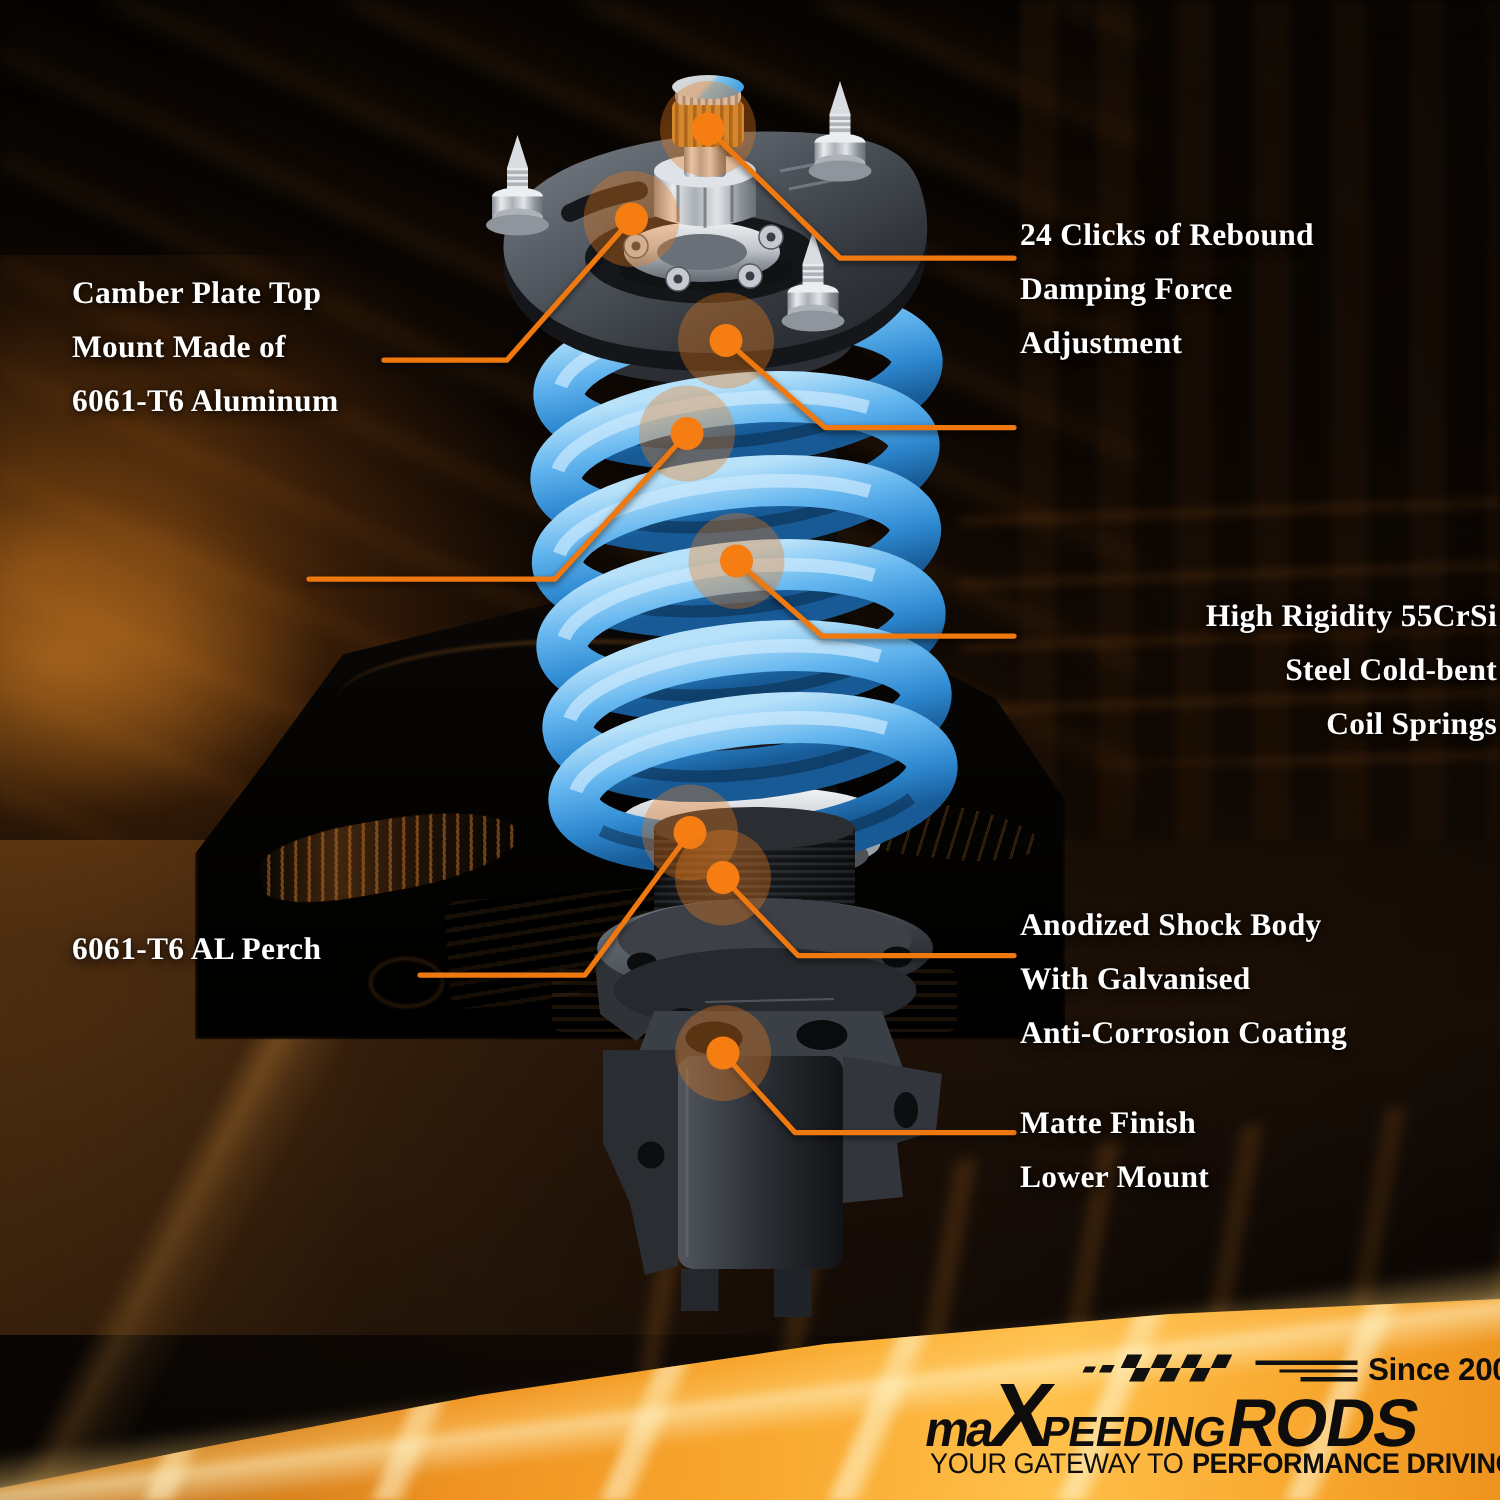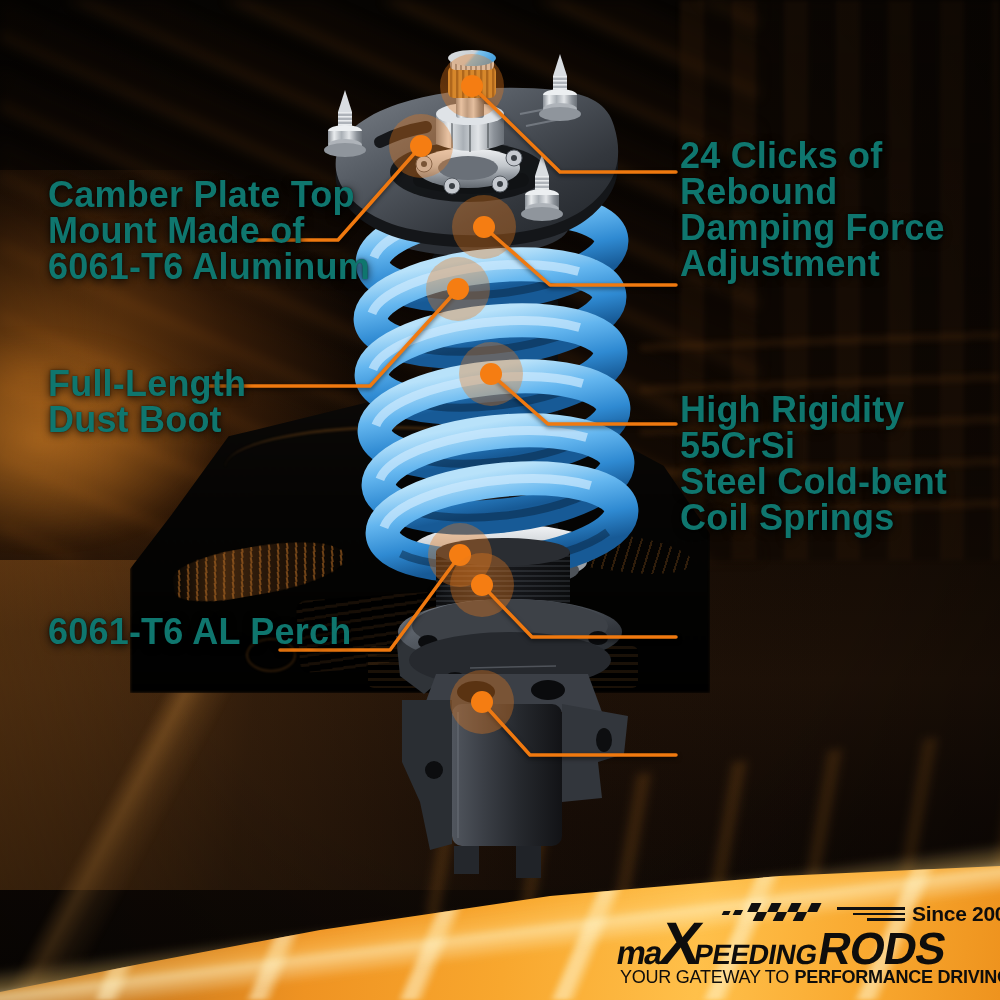--- a/index.html
+++ b/index.html
@@ -45,25 +45,25 @@
     background:repeating-linear-gradient(175deg, rgba(72,44,18,.35) 0 3px, rgba(0,0,0,.85) 3px 9px);}
   .car-intake{left:238px;top:248px;width:270px;height:42px;opacity:.75;border-radius:6px;filter:blur(.5px);
     background:repeating-linear-gradient(180deg, rgba(88,56,24,.40) 0 3px, rgba(0,0,0,.85) 3px 8px);}
   .car-fog{left:116px;top:240px;width:46px;height:30px;border:2px solid rgba(132,78,24,.35);border-radius:50%;filter:blur(1px);}
 
   
   .artwork{left:0;top:0;z-index:3;}
   .lline{filter:drop-shadow(0 2px 2px rgba(0,0,0,.55));}
 
   
-  .callout{z-index:4;color:#0f766e;font-size:36px;line-height:36px;font-weight:700;letter-spacing:.2px;
-    white-space:pre-line;width:360px;text-shadow:0 2px 8px rgba(0,0,0,.85),0 0 2px rgba(0,0,0,.6);}
+  .callout{z-index:4;color:#ffffff;font-size:21px;line-height:36px;font-weight:700;letter-spacing:.2px;
+    white-space:pre-line;width:360px;text-shadow:0 2px 8px rgba(0,0,0,.85),0 0 2px rgba(0,0,0,.6);font-family:Liberation Serif, serif;}
   .cl{left:48px;}   .cr{left:680px;width:318px;}
   .co-camber{top:177px;} .co-boot{top:366px;} .co-perch{top:614px;}
-  .co-clicks{top:138px;} .co-seat{top:266px;} .co-spring{top:392px;}
+  .co-clicks{top:138px;} .co-seat{top:266px;} .co-spring{top:392px;text-align:right;}
   .co-body{top:598px;}   .co-mount{top:730px;}
 
   
   .band{inset:0;z-index:5;
     clip-path:polygon(0 99.2%, 14% 96.4%, 32% 93%, 55% 89.6%, 78% 87.6%, 100% 86.6%, 100% 100%, 0 100%);
     background:linear-gradient(95deg,#8a4d12 0%,#c0711a 14%,#ef9322 36%,#f8a72e 54%,#ffc04a 72%,#f9a930 87%,#ee931e 100%);}
   .band-streaks{inset:0;filter:blur(2px);
     background:radial-gradient(ellipse at 46% 28%, rgba(255,236,165,.5), rgba(255,236,165,0) 55%),
       repeating-linear-gradient(113deg, rgba(255,244,200,0) 0 55px, rgba(255,247,210,.55) 63px 71px, rgba(255,200,90,0) 82px 140px);}
   .band-glint{left:-30px;top:972px;width:1120px;height:52px;z-index:5;transform:rotate(-7.2deg);transform-origin:left top;filter:blur(3px);
@@ -366,29 +366,32 @@
       <g>
           <circle cx="482" cy="702" r="32" fill="#e87a1c" opacity=".36"></circle>
           <circle cx="482" cy="702" r="11" fill="#f57d12"></circle>
         </g>
     </g>
   </svg>
 
   <div class="abs callout cl co-camber">Camber Plate Top
 Mount Made of
 6061-T6 Aluminum</div>
-  <div class="abs callout cl co-boot">Full-Length
-Dust Boot</div>
   <div class="abs callout cl co-perch">6061-T6 AL Perch</div>
   <div class="abs callout cr co-clicks">24 Clicks of Rebound
 Damping Force
 Adjustment</div>
   <div class="abs callout cr co-spring">High Rigidity 55CrSi
 Steel Cold-bent
 Coil Springs</div>
+  <div class="abs callout cr co-body">Anodized Shock Body
+With Galvanised
+Anti-Corrosion Coating</div>
+  <div class="abs callout cr co-mount">Matte Finish
+Lower Mount</div>
 
   <div class="abs band">
     <div class="abs band-streaks"></div>
   </div>
   <div class="abs band-glint"></div>
 
   <div class="abs logo">
     <div class="abs logo-top">
       <svg width="120" height="24" viewBox="0 0 120 24">
         <g fill="#101010" transform="skewX(-26)">

